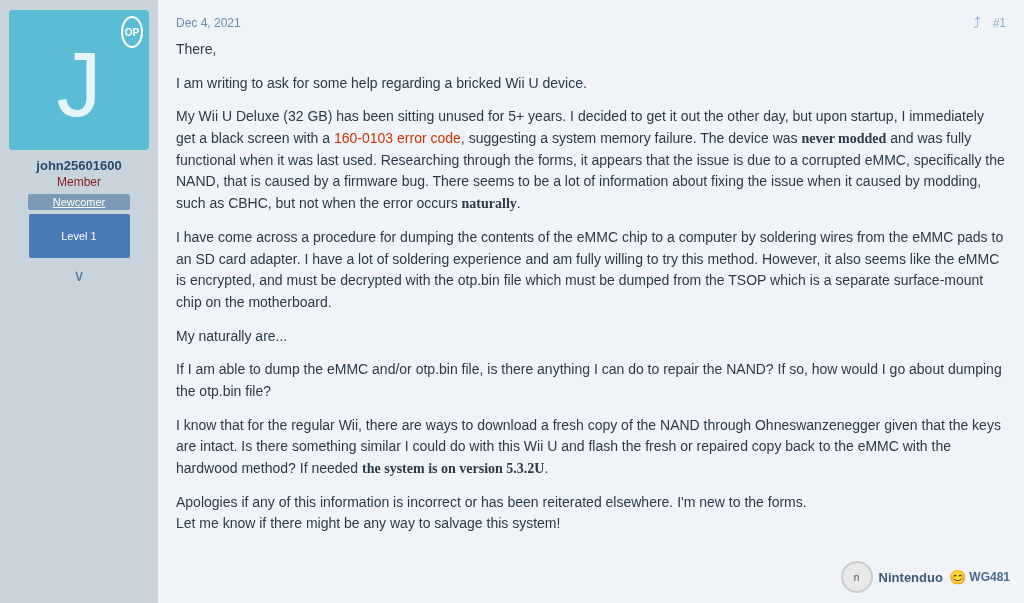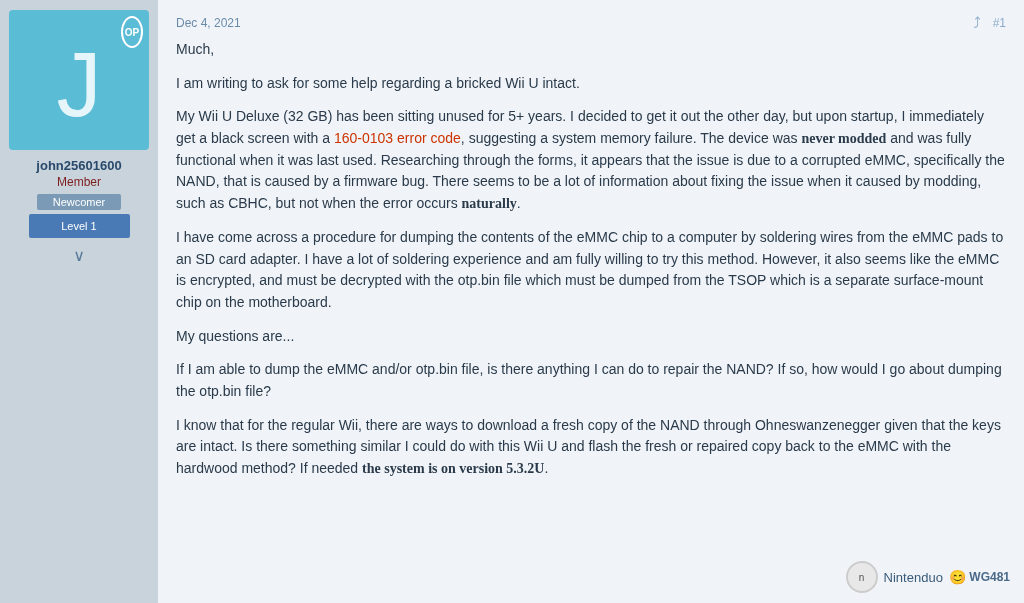--- a/index.html
+++ b/index.html
@@ -74,29 +74,30 @@
       margin-bottom: 5px;
     }
 
     .badge-newcomer {
       background: #7a9ab5;
       color: white;
       font-size: 11px;
       padding: 2px 8px;
       border-radius: 2px;
       margin-bottom: 4px;
-      width: 84px;
+      width: 102px;
       text-align: center;
+      text-decoration: underline;
     }
 
     .badge-level {
       background: #4a7ab5;
       color: white;
       font-size: 11px;
-      padding: 6px 8px;
+      padding: 16px 8px;
       border-radius: 2px;
       width: 101px;
       text-align: center;
     }
 
     .chevron-down {
       margin-top: 8px;
       color: #5a7a9a;
       font-size: 16px;
     }
@@ -187,21 +188,21 @@
       display: flex;
       align-items: center;
       justify-content: center;
       font-size: 10px;
       color: #555;
       border: 2px solid #ccc;
     }
 
     .nintenduo-text {
       font-size: 13px;
-      font-weight: normal;
+      font-weight: bold;
       color: #3a5a7a;
     }
 
     .wg-badge {
       display: flex;
       align-items: center;
       gap: 3px;
       font-size: 12px;
       color: #4a6a8a;
       font-weight: bold;
@@ -230,39 +231,43 @@
   <div class="post-header">
     <span class="post-date">Dec 4, 2021</span>
     <div class="post-header-right">
       <span class="share-icon">⤴</span>
       <span class="post-number">#1</span>
     </div>
   </div>
 
   <div class="post-body">
     <p>
-      <span>Much,</span>
-    </p>
-    <p>
-      <span>I am writing to ask for some help regarding a bricked Wii U intact.</span>
+      <span>There,</span>
+    </p>
+    <p>
+      <span>I am writing to ask for some help regarding a bricked Wii U device.</span>
     </p>
     <p>
       <span>My Wii U Deluxe (32 GB) has been sitting unused for 5+ years. I decided to get it out the other day, but upon startup, I immediately get a black screen with a </span><span class="highlight-error">160-0103 error code</span><span>, suggesting a system memory failure. The device was </span><span class="highlight-bold">never modded</span><span> and was fully functional when it was last used. Researching through the forms, it appears that the issue is due to a corrupted eMMC, specifically the NAND, that is caused by a firmware bug. There seems to be a lot of information about fixing the issue when it caused by modding, such as CBHC, but not when the error occurs </span><span class="highlight-bold">naturally</span><span>.</span>
     </p>
     <p>
       <span>I have come across a procedure for dumping the contents of the eMMC chip to a computer by soldering wires from the eMMC pads to an SD card adapter. I have a lot of soldering experience and am fully willing to try this method. However, it also seems like the eMMC is encrypted, and must be decrypted with the otp.bin file which must be dumped from the TSOP which is a separate surface-mount chip on the motherboard.</span>
     </p>
     <p>
-      <span>My questions are...</span>
+      <span>My naturally are...</span>
     </p>
     <p>
       <span>If I am able to dump the eMMC and/or otp.bin file, is there anything I can do to repair the NAND? If so, how would I go about dumping the otp.bin file?</span>
     </p>
     <p>
       <span>I know that for the regular Wii, there are ways to download a fresh copy of the NAND through Ohneswanzenegger given that the keys are intact. Is there something similar I could do with this Wii U and flash the fresh or repaired copy back to the eMMC with the hardwood method? If needed </span><span class="highlight-bold">the system is on version 5.3.2U</span><span>.</span>
+    </p>
+    <p>
+      Apologies if any of this information is incorrect or has been reiterated elsewhere. I'm new to the forms.<br>
+      Let me know if there might be any way to salvage this system!
     </p>
   </div>
 
   <div class="footer-bar">
     <div class="nintenduo-badge">
       <div class="nintenduo-logo">
         <span>n</span>
       </div>
       <span class="nintenduo-text">Nintenduo</span>
     </div>

